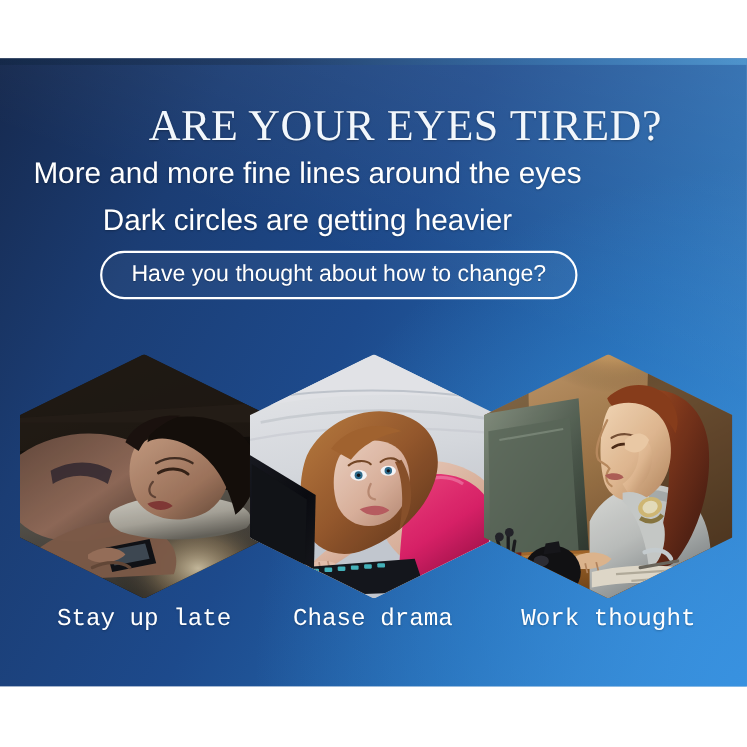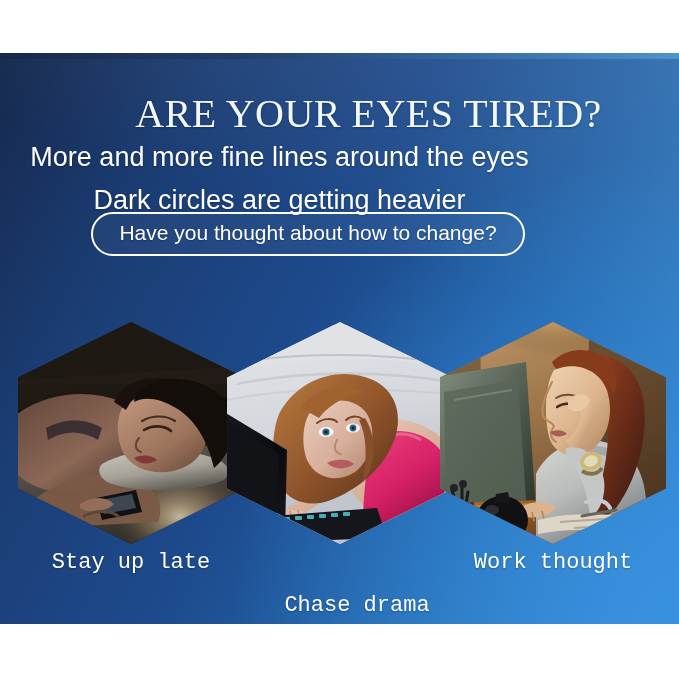--- a/index.html
+++ b/index.html
@@ -77,21 +77,21 @@
     text-shadow: 0 1px 2px rgba(0,0,0,0.28);
     white-space: nowrap;
   }
   .subline.l1 { top: 141px; }
   .subline.l2 { top: 184px; }
 
   
   .pill-wrap {
     position: absolute;
     left: 0;
-    top: 212px;
+    top: 228px;
     width: 616px;
     text-align: center;
   }
   .pill {
     display: inline-block;
     border: 2px solid #ffffff;
     border-radius: 22px;
     padding: 6px 26px 8px 26px;
     font-family: "Liberation Sans", sans-serif;
     font-size: 21px;
@@ -136,21 +136,21 @@
     width: 226px;
     text-align: center;
     font-family: Liberation Mono, monospace;
     font-size: 22px;
     line-height: 28px;
     color: #ffffff;
     text-shadow: 0 1px 2px rgba(0,0,0,0.25);
     white-space: nowrap;
   }
   .caption.c0 { left: 18px; }
-  .caption.c1 { left: 244px; margin-top: 43px; }
+  .caption.c1 { left: 226px; }
   .caption.c2 { left: 440px; }
 </style>
 </head>
 <body>
 
 <div id="poster">
 
   <div class="panel">
     <div class="panel-topdark"></div>
     <div class="panel-sheen"></div>

